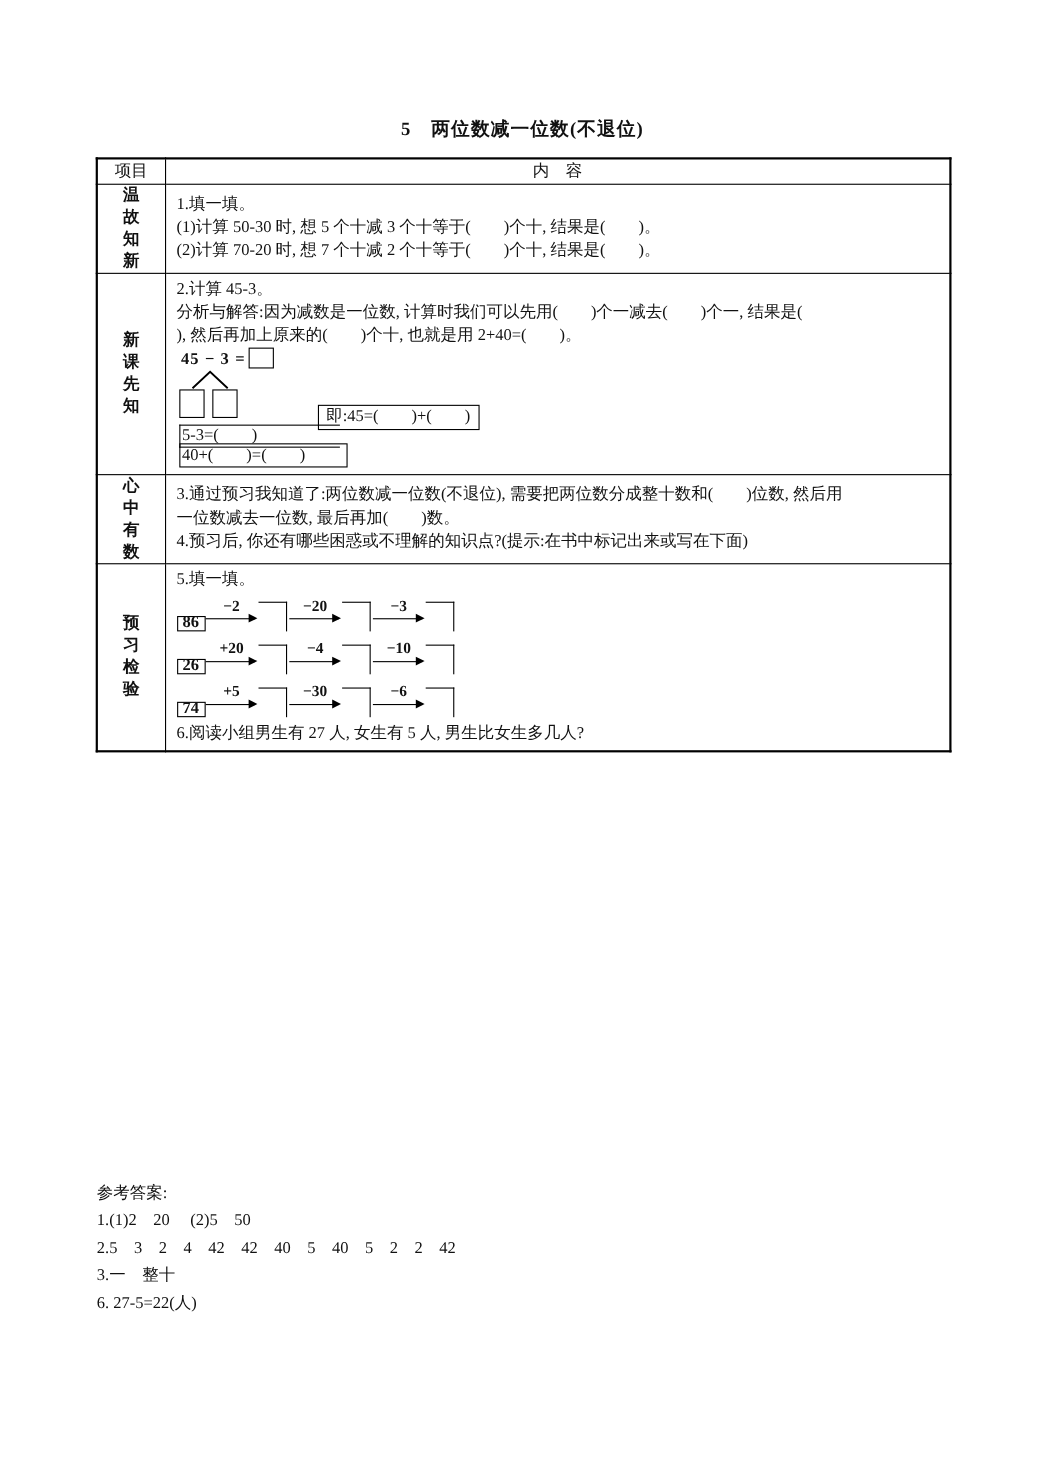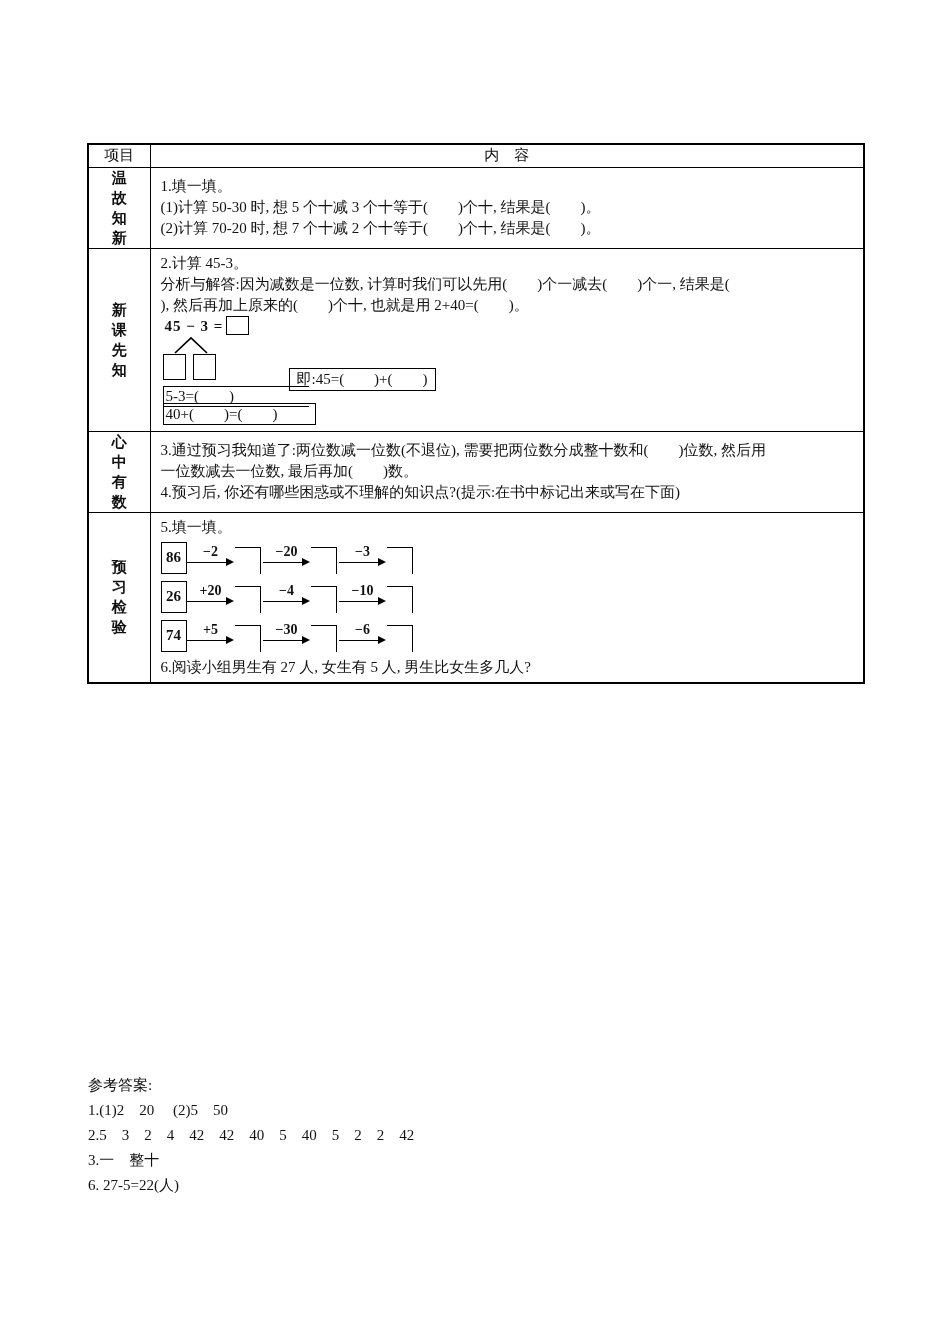--- a/index.html
+++ b/index.html
@@ -45,21 +45,21 @@
   .sbox { position: absolute; top: 38px; width: 23px; height: 26px; border: 1.5px solid #000; }
   .sbox.b1 { left: 2px; } .sbox.b2 { left: 32px; }
   .jibox { position: absolute; left: 128px; top: 52px; border: 1.5px solid #000; height: 23px; line-height: 21px; padding: 0 7px; white-space: pre; }
   .subbox { position: absolute; left: 2px; top: 70px; width: 146px; height: 21px; line-height: 19px; border: 1.3px solid #000; border-right: none; padding-left: 2px; white-space: pre; }
   .addbox { position: absolute; left: 2px; top: 87px; width: 153px; height: 22px; line-height: 20px; border: 1.5px solid #000; padding-left: 2px; white-space: pre; }
 
   
   .chain { display: flex; align-items: flex-end; height: 34px; margin: 2px 0 5px 0; }
   .startbox {
     display: inline-flex; align-items: center; justify-content: center;
-    width: 26px; height: 32px; border: 1.6px solid #000;
+    width: 26px; height: 14px; border: 1.6px solid #000;
     font-weight: 600; font-size: 15px; text-align: center;
   }
   .seg { position: relative; width: 48px; height: 32px; }
   .op {
     position: absolute; top: -1px; left: 50%; transform: translateX(-50%);
     font-size: 14px; font-weight: 600; white-space: nowrap;
   }
   .shaft { position: absolute; left: 0; right: 3px; bottom: 11px; border-top: 1.6px solid #000; }
   .shaft::after {
     content: ''; position: absolute; right: -2px; top: -5px;
@@ -67,20 +67,21 @@
   }
   .tbox { width: 26px; height: 27px; border-top: 1.6px solid #000; border-right: 1.6px solid #000; margin-right: 2px; }
 
   .answers { position: absolute; left: 88px; top: 1073px; font-size: 15px; line-height: 25px; }
 </style>
 </head>
 <body>
 
 <div class="page">
 
+  <div class="title">5　两位数减一位数(不退位)</div>
 
   <table class="sheet">
     <colgroup>
         <col class="c1">
         <col>
       </colgroup>
 
     <tbody>
         <tr>
       <td class="hcell">项目</td>

